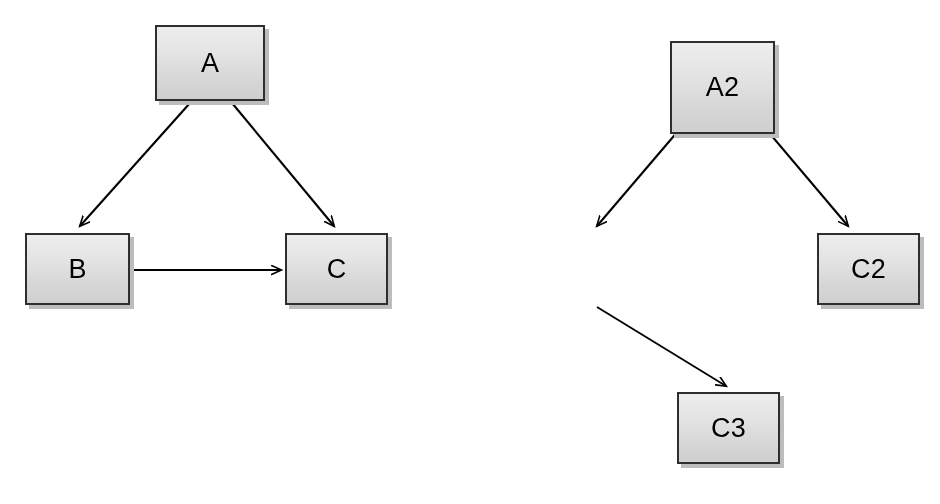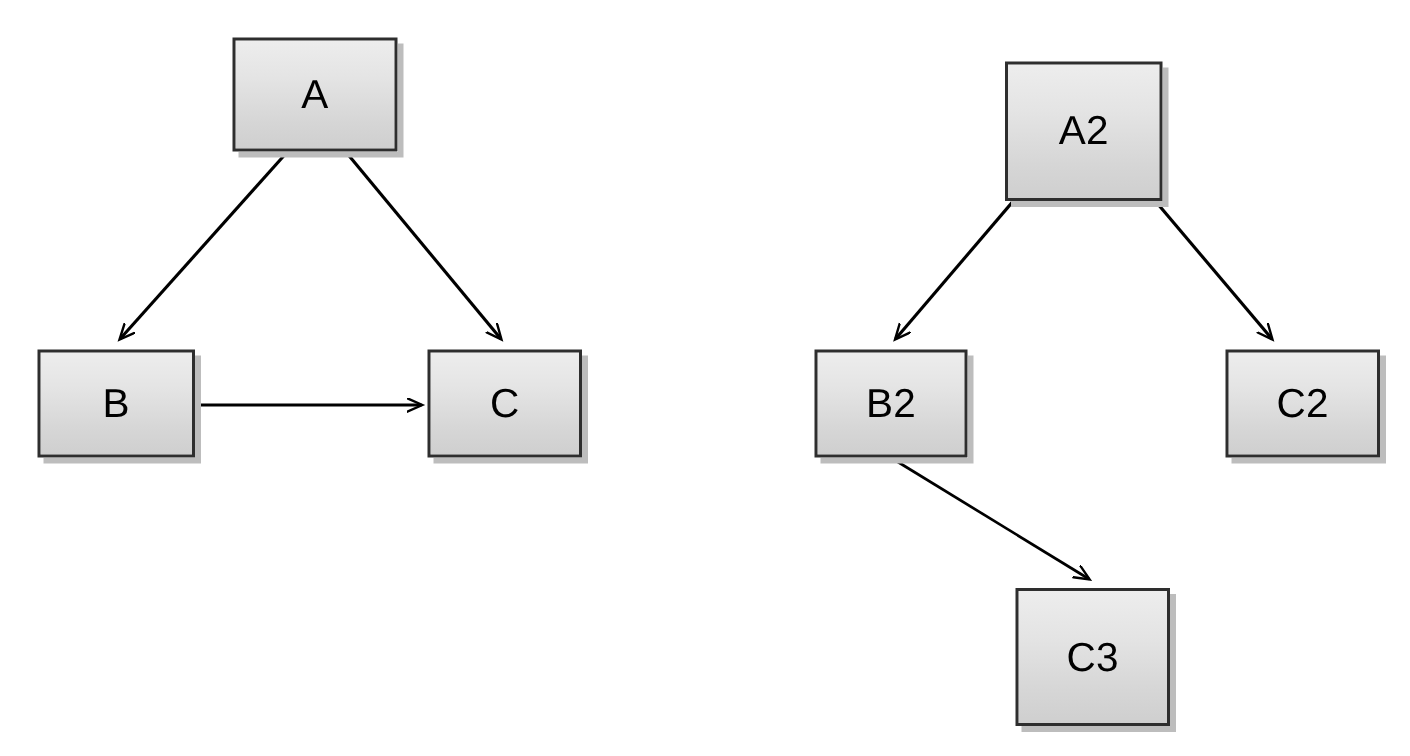--- a/index.html
+++ b/index.html
@@ -75,25 +75,22 @@
   </div>
 
   <div class="node" style="left:285px; top:233px; width:103px; height:72px;">
     <span class="node-label">C</span>
   </div>
 
   <div class="node" style="left:670px; top:25px; width:105px; height:93px;margin-top:16px;">
     <span class="node-label">A2</span>
   </div>
 
-  <div class="node" style="left:543px; top:233px; width:102px; height:72px;">
-    <span class="node-label">B2</span>
-  </div>
 
   <div class="node" style="left:800px; top:233px; width:103px; height:72px;margin-left:17px;">
     <span class="node-label">C2</span>
   </div>
 
-  <div class="node" style="left:677px; top:392px; width:103px; height:92px;">
+  <div class="node" style="left:677px; top:392px; width:103px; height:72px;">
     <span class="node-label">C3</span>
   </div>
 
 </div>
 
 </body></html>

